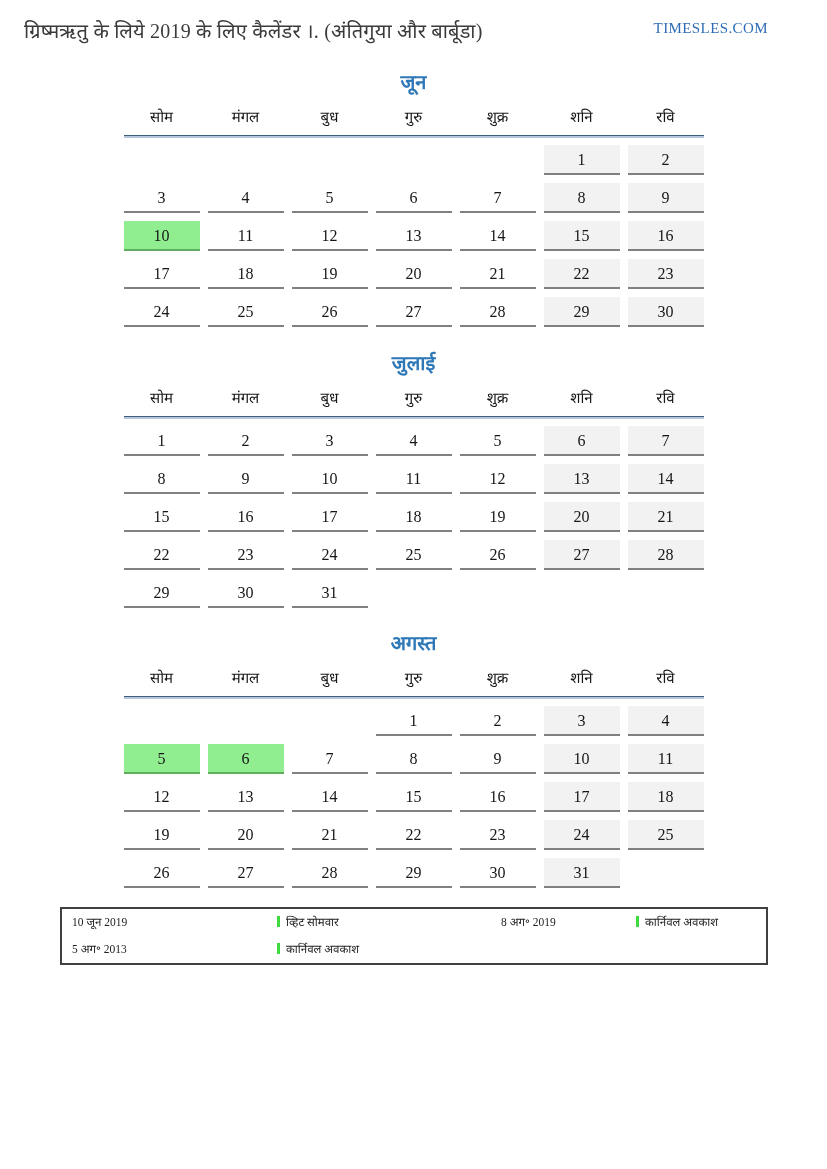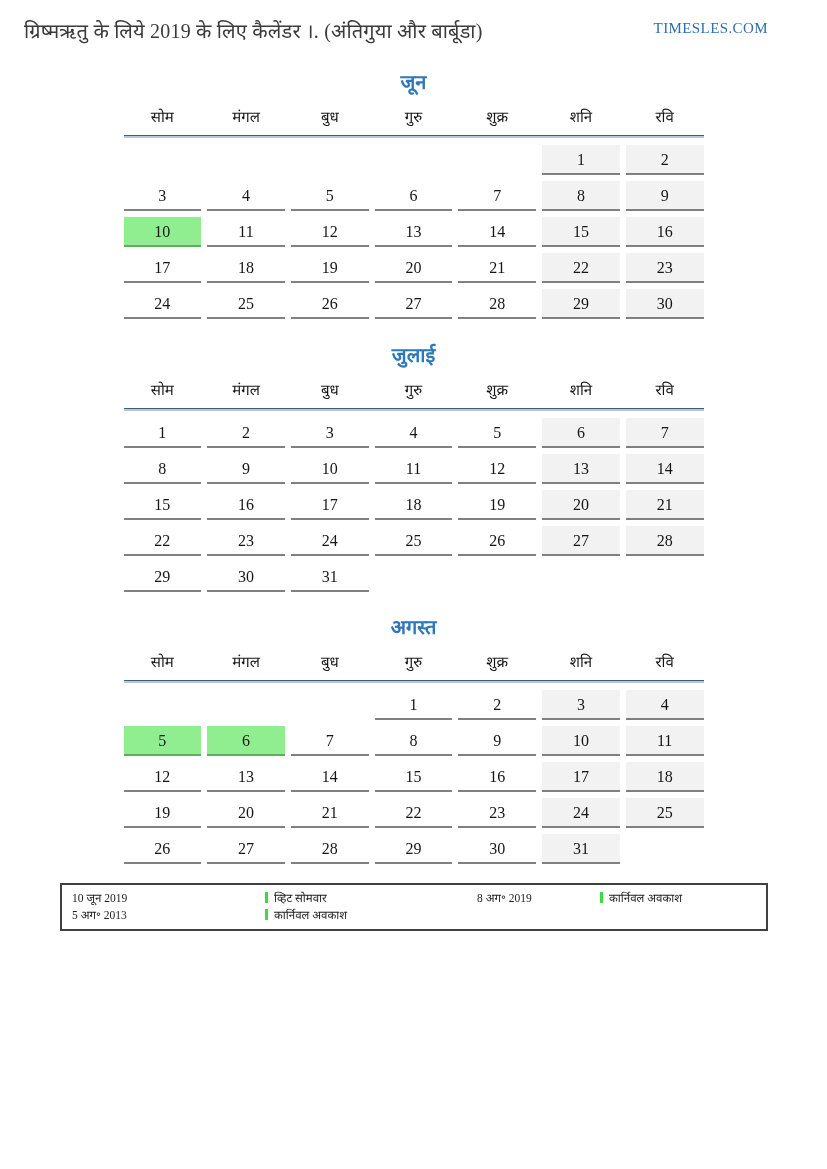--- a/index.html
+++ b/index.html
@@ -38,21 +38,21 @@
   .month{width:580px;margin:0 auto;}
   .month-title{
     text-align:center;color:var(--month-blue);
     font-size:20px;font-weight:bold;
   }
   .m-june .month-title{margin-top:24px;}
   .m-july .month-title{margin-top:22px;}
   .m-august .month-title{margin-top:21px;}
   .weekday-row,.week-grid{
     display:grid;grid-template-columns:repeat(7,1fr);
-    column-gap:6px;row-gap:6px;
+    column-gap:6px;row-gap:6px;gap:8px;
   }
   .weekday{
     text-align:center;font-size:15px;color:#161616;
     padding:11px 0 9px;
   }
   .separator{
     height:3px;background:var(--rule-dark);
     border-bottom:2px solid var(--rule-light);
     margin-bottom:7px;
   }
@@ -63,21 +63,21 @@
   }
   .day.weekend{background:var(--weekend-bg);}
   .day.holiday{background:var(--holiday-bg);border-bottom-color:var(--holiday-border);}
   .day.empty{border-bottom:none;background:transparent;}
   .legend{
     width:708px;margin:19px 0 0 60px;
     border:2px solid var(--legend-border);
     padding:5px 8px 7px 10px;
     display:grid;grid-template-columns:193px 212px 123px 1fr;
     row-gap:2px;
-    font-size:11.5px;line-height:14px;color:#222;
+    font-size:11.5px;line-height:14px;color:#222;gap:12px;
   }
   .legend-date{padding-top:1px;}
   .legend-label{display:flex;align-items:center;}
   .marker{
     display:inline-block;width:3px;height:11px;flex:0 0 3px;
     background:var(--marker-green);margin-right:6px;
   }
 </style>
 </head>
 <body>

